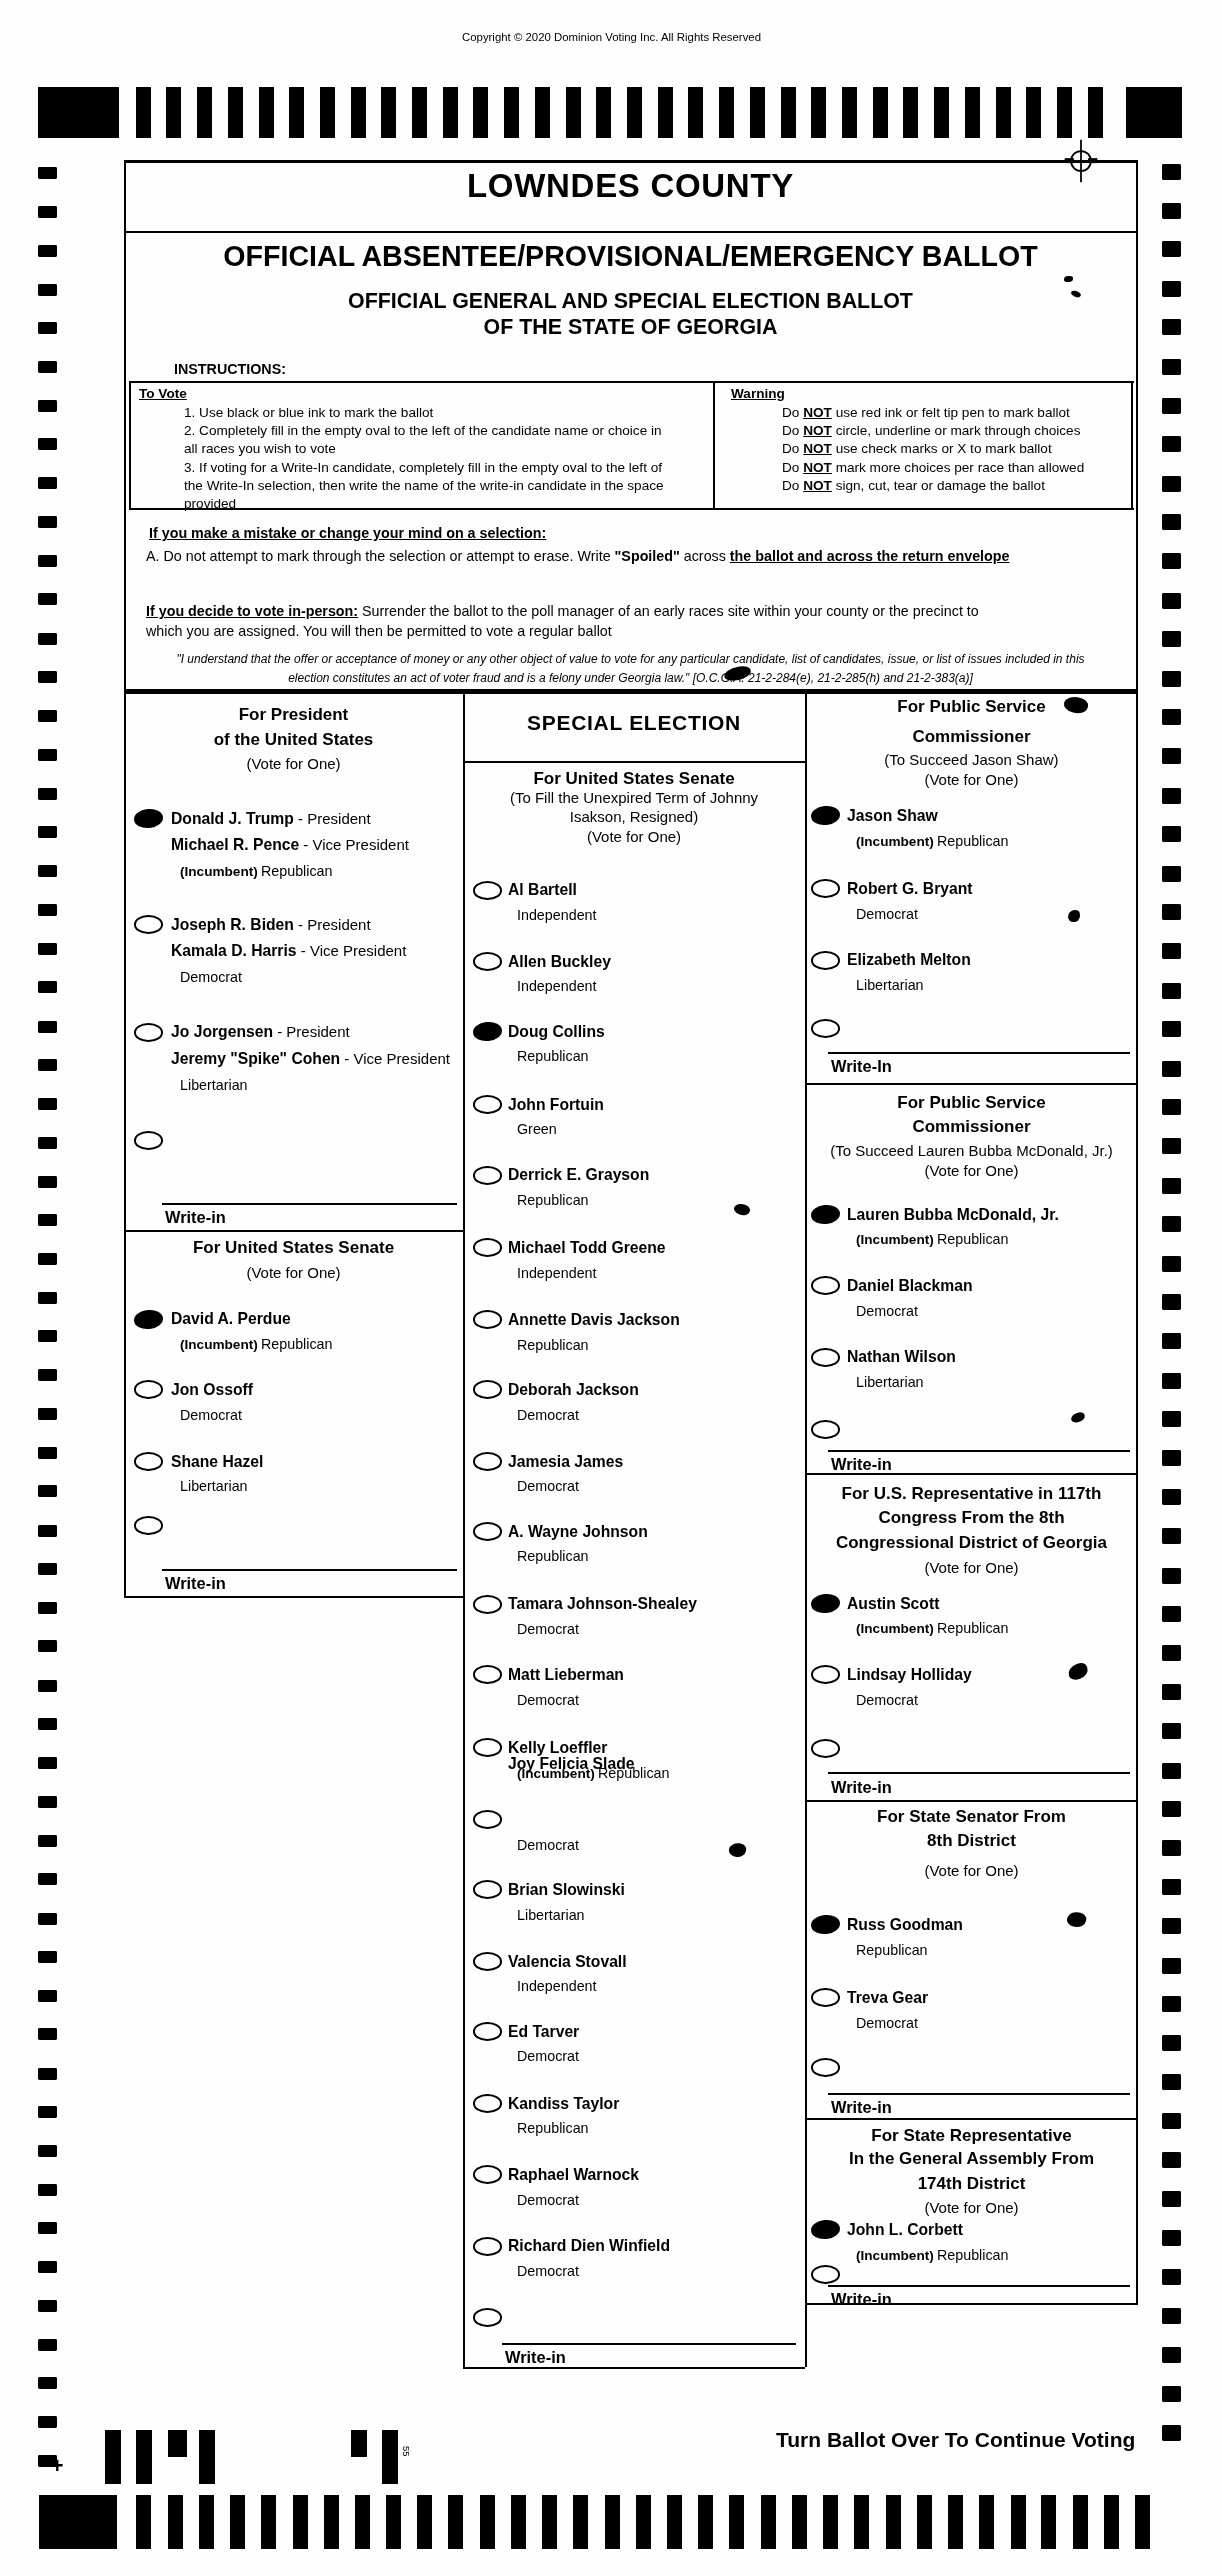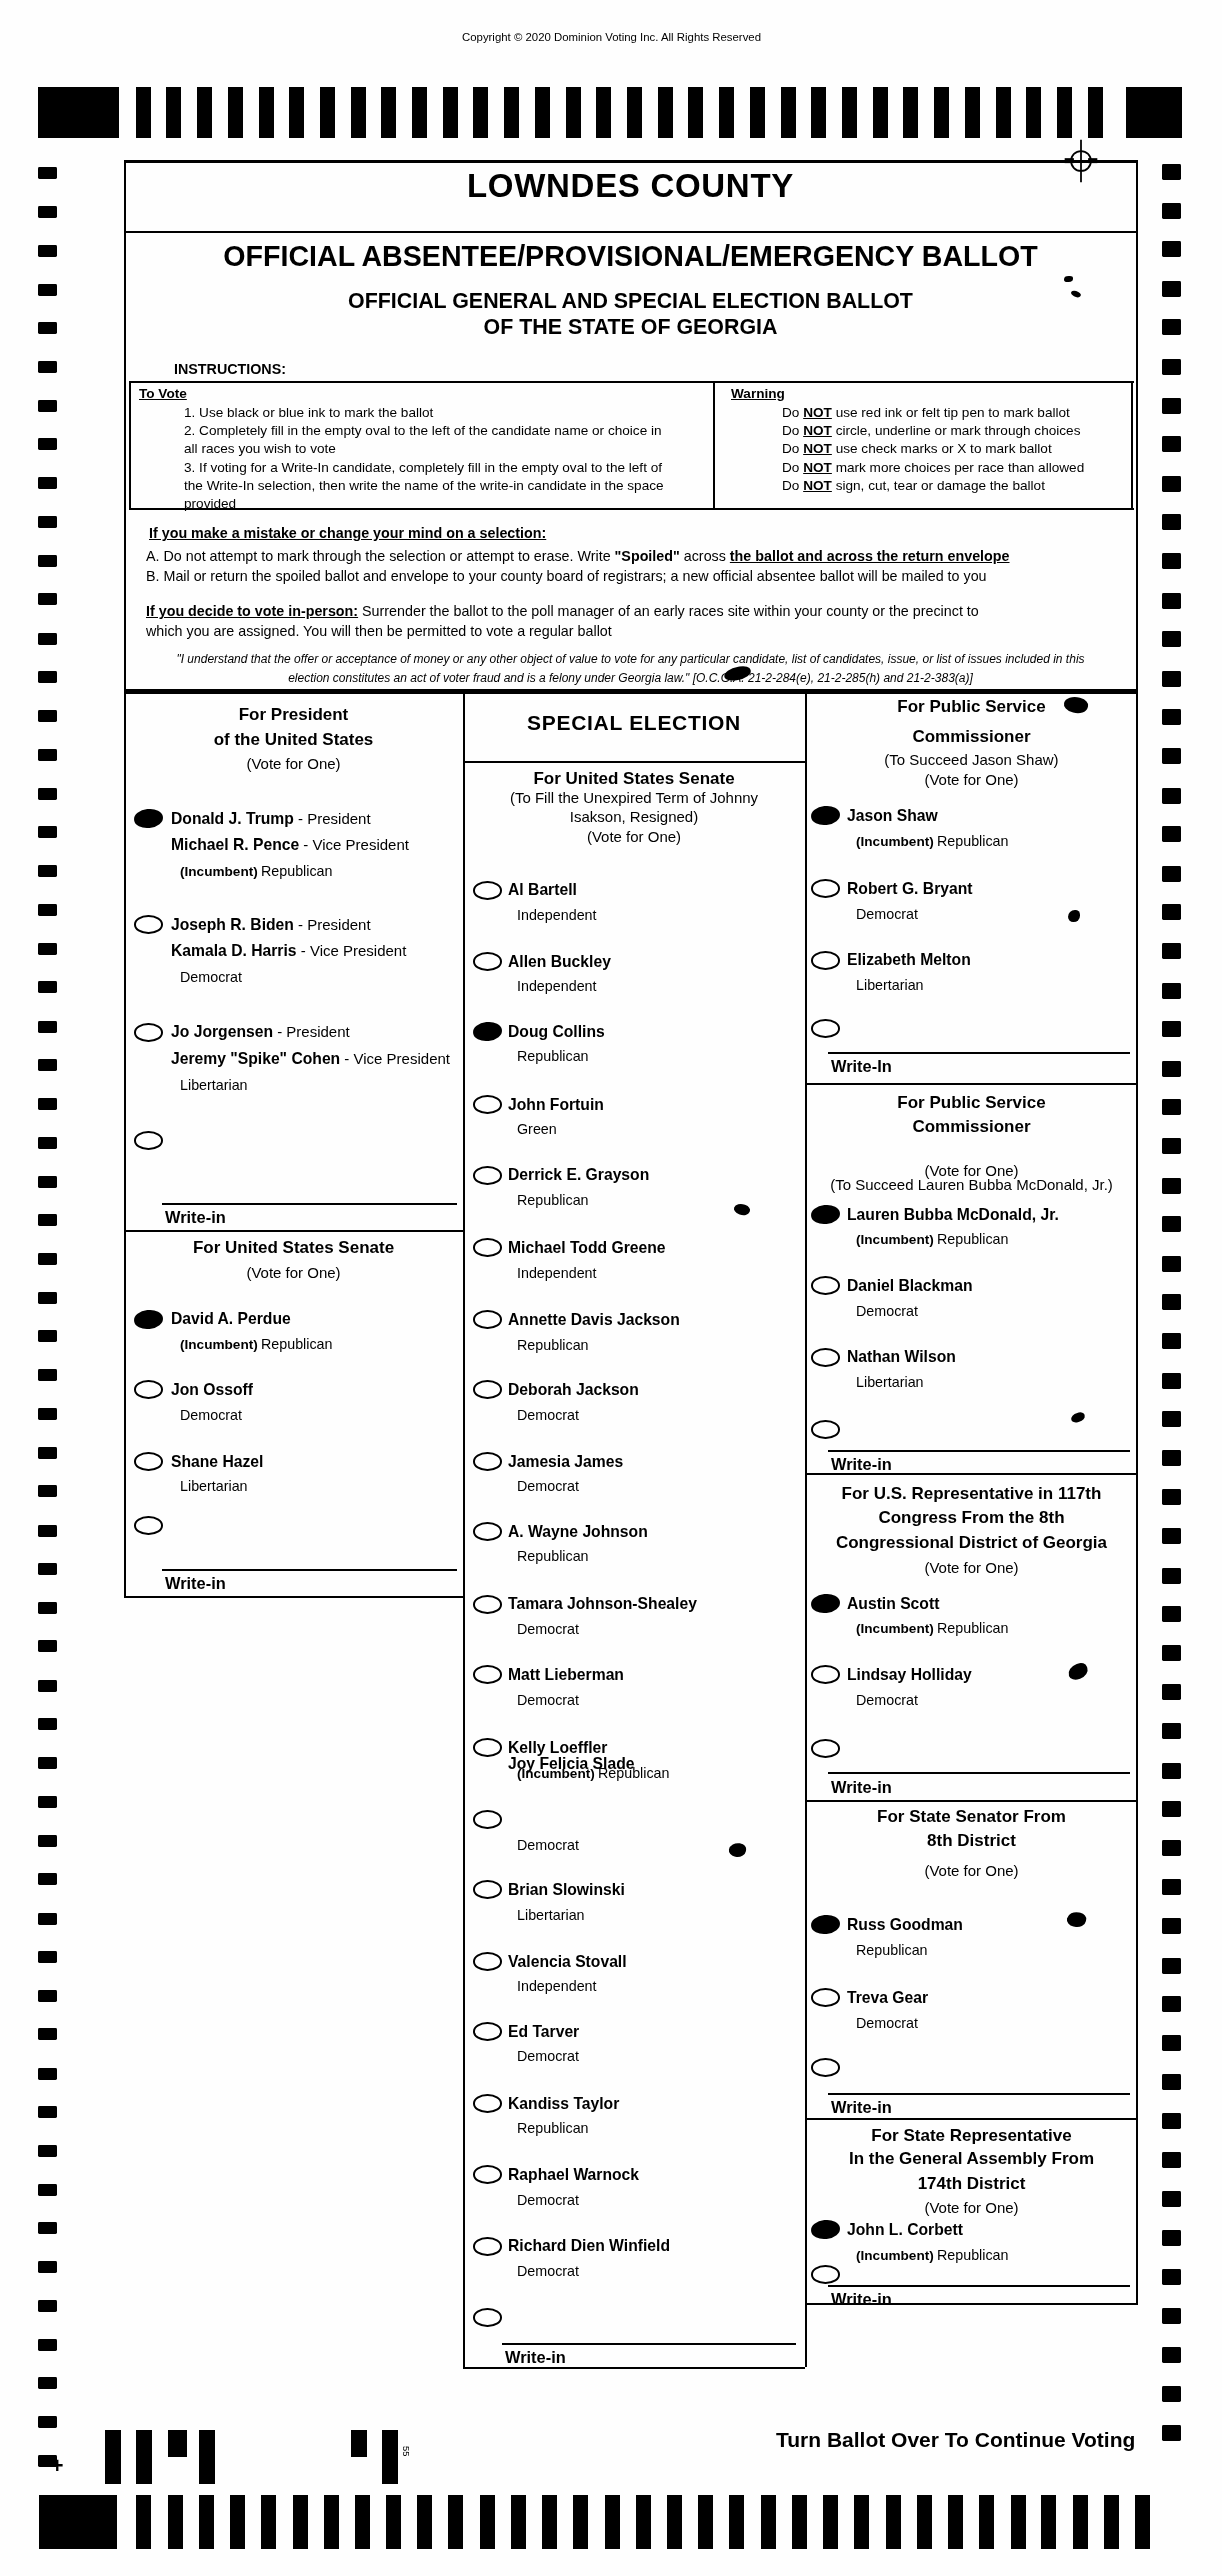--- a/index.html
+++ b/index.html
@@ -266,21 +266,20 @@
   <div id="warnLines">
       <div class="abs boxline" style="left: 750px; top: 405px;"><span>Do </span><span class="b u">NOT</span><span> use red ink or felt tip pen to mark ballot</span></div>
       <div class="abs boxline" style="left: 750px; top: 423px;"><span>Do </span><span class="b u">NOT</span><span> circle, underline or mark through choices</span></div>
       <div class="abs boxline" style="left: 750px; top: 441px;"><span>Do </span><span class="b u">NOT</span><span> use check marks or X to mark ballot</span></div>
       <div class="abs boxline" style="left: 750px; top: 460px;"><span>Do </span><span class="b u">NOT</span><span> mark more choices per race than allowed</span></div>
       <div class="abs boxline" style="left: 750px; top: 478px;"><span>Do </span><span class="b u">NOT</span><span> sign, cut, tear or damage the ballot</span></div>
     </div>
 
   <div class="abs para b u" style="left:149px;top:525px;">If you make a mistake or change your mind on a selection:</div>
   <div class="abs para" style="left:146px;top:548px;"><span>A. Do not attempt to mark through the selection or attempt to erase.  Write </span><span class="b">"Spoiled"</span><span> across </span><span class="b u">the ballot and across the return envelope</span></div>
-  <div class="abs para" style="left:146px;top:568px;">B. Mail or return the spoiled ballot and envelope to your county board of registrars; a new official absentee ballot will be mailed to you</div>
   <div class="abs para" style="left:146px;top:603px;"><span class="b u">If you decide to vote in-person:</span><span>  Surrender the ballot to the poll manager of an early races site within your county or the precinct to</span></div>
   <div class="abs para" style="left:146px;top:623px;">which you are assigned.  You will then be permitted to vote a regular ballot</div>
   <div class="abs ctr felony" style="left:124px;top:652px;width:1013px;">"I understand that the offer or acceptance of money or any other object of value to vote for any particular candidate, list of candidates, issue, or list of issues included in this</div>
   <div class="abs ctr felony" style="left:124px;top:671px;width:1013px;">election constitutes an act of voter fraud and is a felony under Georgia law." [O.C.G.A. 21-2-284(e), 21-2-285(h) and 21-2-383(a)]</div>
 
   <div id="races">
       <div>
         <div class="abs ctr rtb" style="left: 124px; top: 706px; width: 339px;">For President</div>
         <div class="abs ctr rtb" style="left: 124px; top: 731px; width: 339px;">of the United States</div>
         <div class="abs ctr rtr" style="left: 124px; top: 756px; width: 339px;">(Vote for One)</div>
@@ -405,21 +404,21 @@
         <div class="abs" style="left: 847px; top: 951px; white-space: nowrap;"><span class="nm">Elizabeth Melton</span></div>
         <div class="abs" style="left: 856px; top: 977px; white-space: nowrap;"><span class="party">Libertarian</span></div>
         <div class="oval" style="left: 811px; top: 1019px;"></div>
         <div class="line" style="left: 828px; top: 1052px; width: 302px; height: 2.1px;"></div>
         <div class="abs wi" style="left: 831px; top: 1057px;">Write-In</div>
         <div class="line" style="left: 805px; top: 1083px; width: 333px; height: 2.1px;"></div>
       </div>
       <div>
         <div class="abs ctr rtb" style="left: 805px; top: 1094px; width: 333px;">For Public Service</div>
         <div class="abs ctr rtb" style="left: 805px; top: 1118px; width: 333px;">Commissioner</div>
-        <div class="abs ctr rtr" style="left: 805px; top: 1177px; width: 333px;">(To Succeed Lauren Bubba McDonald, Jr.)</div>
+        <div class="abs ctr rtr" style="left: 805px; top: 1143px; width: 333px;">(To Succeed Lauren Bubba McDonald, Jr.)</div>
         <div class="abs ctr rtr" style="left: 805px; top: 1163px; width: 333px;">(Vote for One)</div>
         <div class="oval filled" style="left: 811px; top: 1205px;"></div>
         <div class="abs" style="left: 847px; top: 1206px; white-space: nowrap;"><span class="nm">Lauren Bubba McDonald, Jr.</span></div>
         <div class="abs" style="left: 856px; top: 1231px; white-space: nowrap;"><span class="inc">(Incumbent)</span><span> </span><span class="party">Republican</span></div>
         <div class="oval" style="left: 811px; top: 1276px;"></div>
         <div class="abs" style="left: 847px; top: 1277px; white-space: nowrap;"><span class="nm">Daniel Blackman</span></div>
         <div class="abs" style="left: 856px; top: 1303px; white-space: nowrap;"><span class="party">Democrat</span></div>
         <div class="oval" style="left: 811px; top: 1348px;"></div>
         <div class="abs" style="left: 847px; top: 1348px; white-space: nowrap;"><span class="nm">Nathan Wilson</span></div>
         <div class="abs" style="left: 856px; top: 1374px; white-space: nowrap;"><span class="party">Libertarian</span></div>

